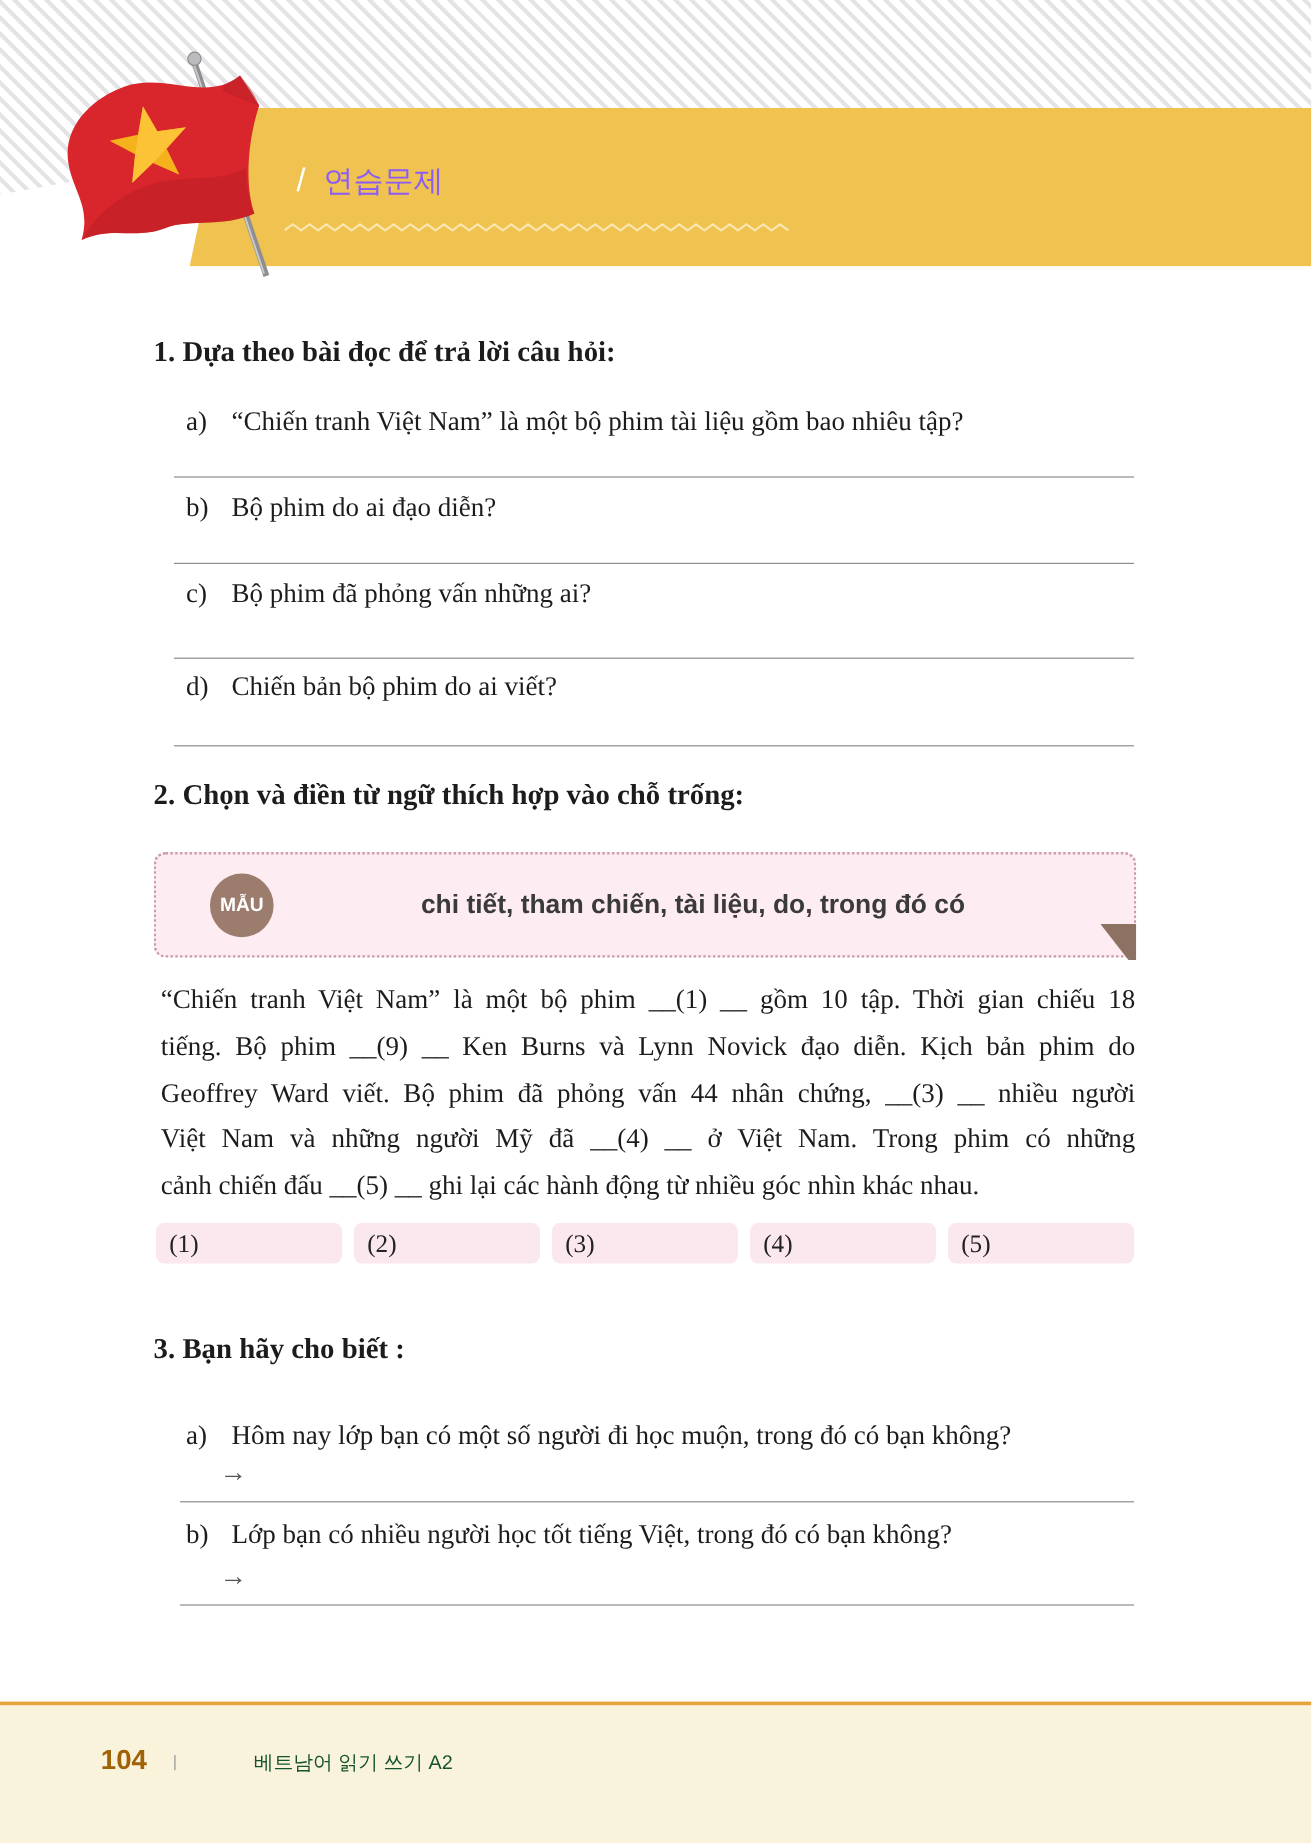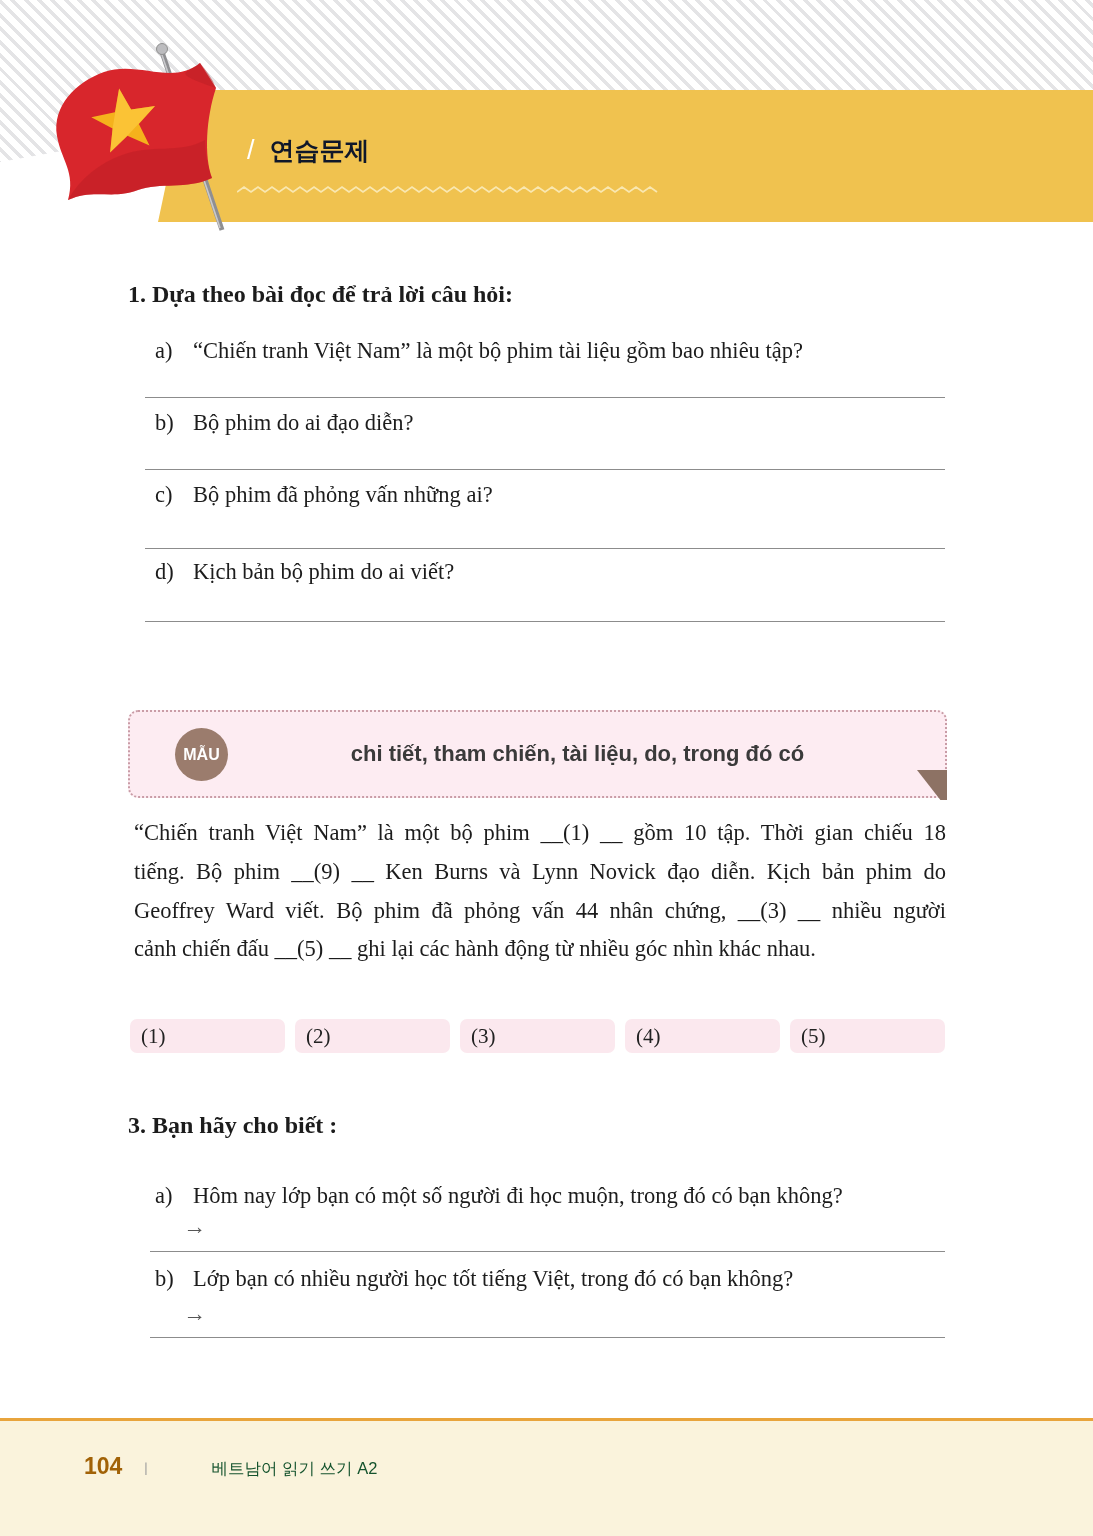--- a/index.html
+++ b/index.html
@@ -9,21 +9,21 @@
   
   .hatch{position:absolute;left:0;top:0;width:1093px;height:165px;
          background:repeating-linear-gradient(45deg,#e4e4e6 0 3.5px,#ffffff 3.5px 9.5px);
          clip-path:polygon(0 0,1093px 0,1093px 90px,184px 90px,163px 133px,0 162px);}
   .banner{position:absolute;left:0;top:90px;width:1093px;height:132px;background:#f0c24f;
           clip-path:polygon(186px 0,100% 0,100% 100%,158px 100%);}
   .title-row{position:absolute;left:247px;top:134px;display:flex;align-items:baseline;gap:15px;
              font-family:"Liberation Sans","DejaVu Sans",sans-serif;z-index:3;}
   .title-vi{font-size:35px;font-weight:700;letter-spacing:0;color:#262626;}
   .title-sep{font-size:27px;font-weight:400;color:#ffffff;}
-  .title-ko{font-size:25px;font-weight:700;color:#0f172a;}
+  .title-ko{font-size:25px;font-weight:400;color:#8b5cf6;}
   .wavy{position:absolute;left:237px;top:183px;z-index:3;}
   .flag-svg{position:absolute;left:0;top:0;z-index:4;}
 
   
   .heading{position:absolute;left:128px;font-size:24px;font-weight:700;white-space:nowrap;}
   .q-row{position:absolute;left:155px;display:flex;gap:12px;font-size:22.5px;white-space:nowrap;}
   .q-label{min-width:26px;}
   .answer-line{position:absolute;height:0;border-top:1px solid #8c8c8c;}
 
   
@@ -104,35 +104,37 @@
   <div class="answer-line" style="left:145px;top:469px;width:800px"></div>
 
   <div class="q-row" style="top:482px">
     <span class="q-label">c)</span>
     <span>Bộ phim đã phỏng vấn những ai?</span>
   </div>
   <div class="answer-line" style="left:145px;top:548px;width:800px"></div>
 
   <div class="q-row" style="top:559px">
     <span class="q-label">d)</span>
-    <span>Kịch bản bộ phim do ai viết?</span>
+    <span>Chiến bản bộ phim do ai viết?</span>
   </div>
   <div class="answer-line" style="left:145px;top:621px;width:800px"></div>
 
+  <div class="heading" style="top:650px">2. Chọn và điền từ ngữ thích hợp vào chỗ trống:</div>
 
   <div class="mau-box">
     <div class="mau-badge">MẪU</div>
     <div class="mau-words">chi tiết, tham chiến,  tài liệu,  do, trong đó có</div>
     <div class="fold-corner"></div>
   </div>
 
   <div class="para">
     <div class="pline">“Chiến tranh Việt Nam” là một bộ phim __(1) __ gồm 10 tập. Thời gian chiếu 18</div>
     <div class="pline">tiếng. Bộ phim __(9) __ Ken Burns và Lynn Novick đạo diễn. Kịch bản phim do</div>
     <div class="pline">Geoffrey Ward viết. Bộ phim đã phỏng vấn 44 nhân chứng, __(3) __ nhiều người</div>
+    <div class="pline">Việt Nam và những người Mỹ đã __(4) __ ở Việt Nam. Trong phim có những</div>
     <div class="pline last">cảnh chiến đấu __(5) __ ghi lại các hành động từ nhiều góc nhìn khác nhau.</div>
   </div>
 
   <div class="abox-row">
     <div class="abox">(1)</div>
     <div class="abox">(2)</div>
     <div class="abox">(3)</div>
     <div class="abox">(4)</div>
     <div class="abox">(5)</div>
   </div>

